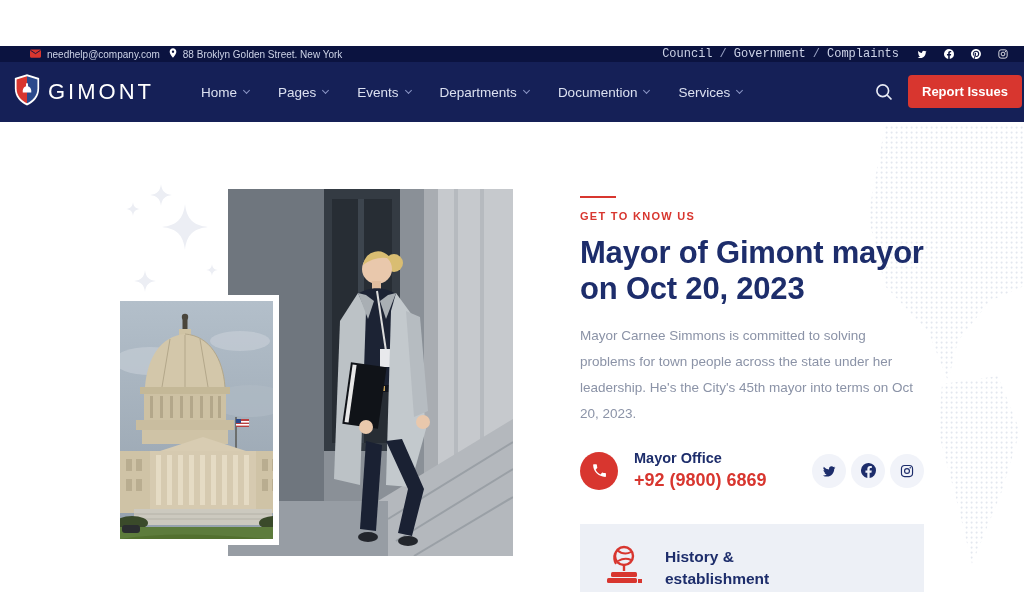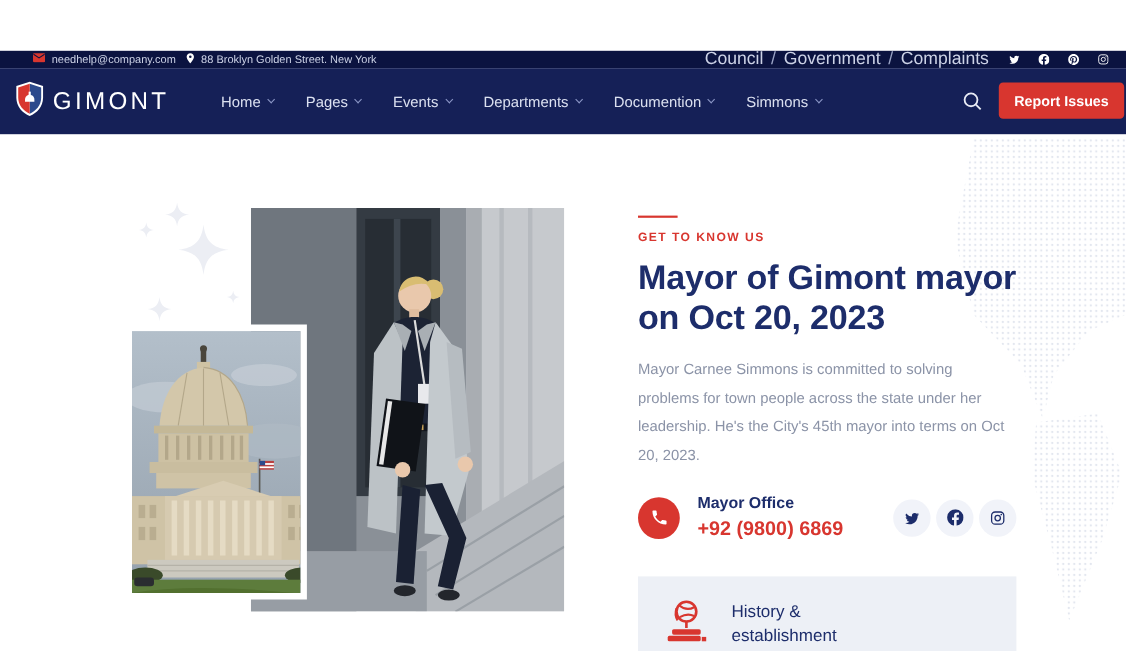--- a/index.html
+++ b/index.html
@@ -12,21 +12,21 @@
 
   
   .topbar {
     position:absolute; top:0; left:0; right:0; height:16px;
     background:#0b1340; display:flex; align-items:center; justify-content:space-between;
     padding:0 16px 0 30px;
   }
   .topbar-left { display:flex; align-items:center; gap:9px; }
   .tb-item { display:flex; align-items:center; gap:6px; font-size:10px; color:#ccd2e6; }
   .topbar-right { display:flex; align-items:center; gap:18px; }
-  .tb-links { display:flex; align-items:center; gap:7px; font-size:16px; color:#ccd2e6; }
+  .tb-links { display:flex; align-items:center; gap:7px; font-size:12px; color:#ccd2e6;font-family:Liberation Mono, monospace; }
   .tb-sep { color:#9aa3c5; }
   .tb-social { display:flex; align-items:center; gap:17px; }
   .tb-social svg { display:block; }
 
   
   .navbar {
     position:absolute; top:16px; left:0; right:0; height:60px;
     background:#152057; display:flex; align-items:center; padding-left:12px;
   }
   .brand { display:flex; align-items:center; gap:6px; cursor:pointer; }
@@ -85,21 +85,21 @@
   .hero-social { display:flex; align-items:center; gap:5px; }
   .soc-btn {
     width:34px; height:34px; border-radius:50%; background:#f1f3f9;
     display:flex; align-items:center; justify-content:center; cursor:pointer; border:none;
   }
   .history-card {
     margin-top:33px; width:344px; height:88px; background:#edf0f6;
     display:flex; align-items:center; padding-left:23px; cursor:pointer;
   }
   .card-title {
-    margin-left:22px; font-size:15.5px; line-height:22px; font-weight:normal;
+    margin-left:22px; font-size:15.5px; line-height:22px; font-weight:bold;
     color:#1d2d6b; width:135px;
   }
 
   
   .scroll-top {
     position:absolute; left:1006px; top:556px; width:30px; height:30px;
     background:#d8362f; border:none; border-radius:7px; color:#fff;
     font-size:15px; font-weight:bold; cursor:pointer; line-height:28px; text-align:center;
     font-family:"Liberation Sans",sans-serif; padding:0;
   }
@@ -192,21 +192,21 @@
         </span>
       <span class="menu-item">
           <span>Departments</span>
           <span class="caret"></span>
         </span>
       <span class="menu-item">
           <span>Documention</span>
           <span class="caret"></span>
         </span>
       <span class="menu-item">
-          <span>Simmons</span>
+          <span>Services</span>
           <span class="caret"></span>
         </span>
     </div>
     <span class="nav-search">
       <svg width="20" height="20" viewBox="0 0 24 24" fill="none" stroke="#e8ebf5" stroke-width="2">
           <circle cx="10.5" cy="10.5" r="7"></circle>
           <line x1="15.8" y1="15.8" x2="21" y2="21"></line>
         </svg>
     </span>
     <button class="report-btn">Report Issues</button>

